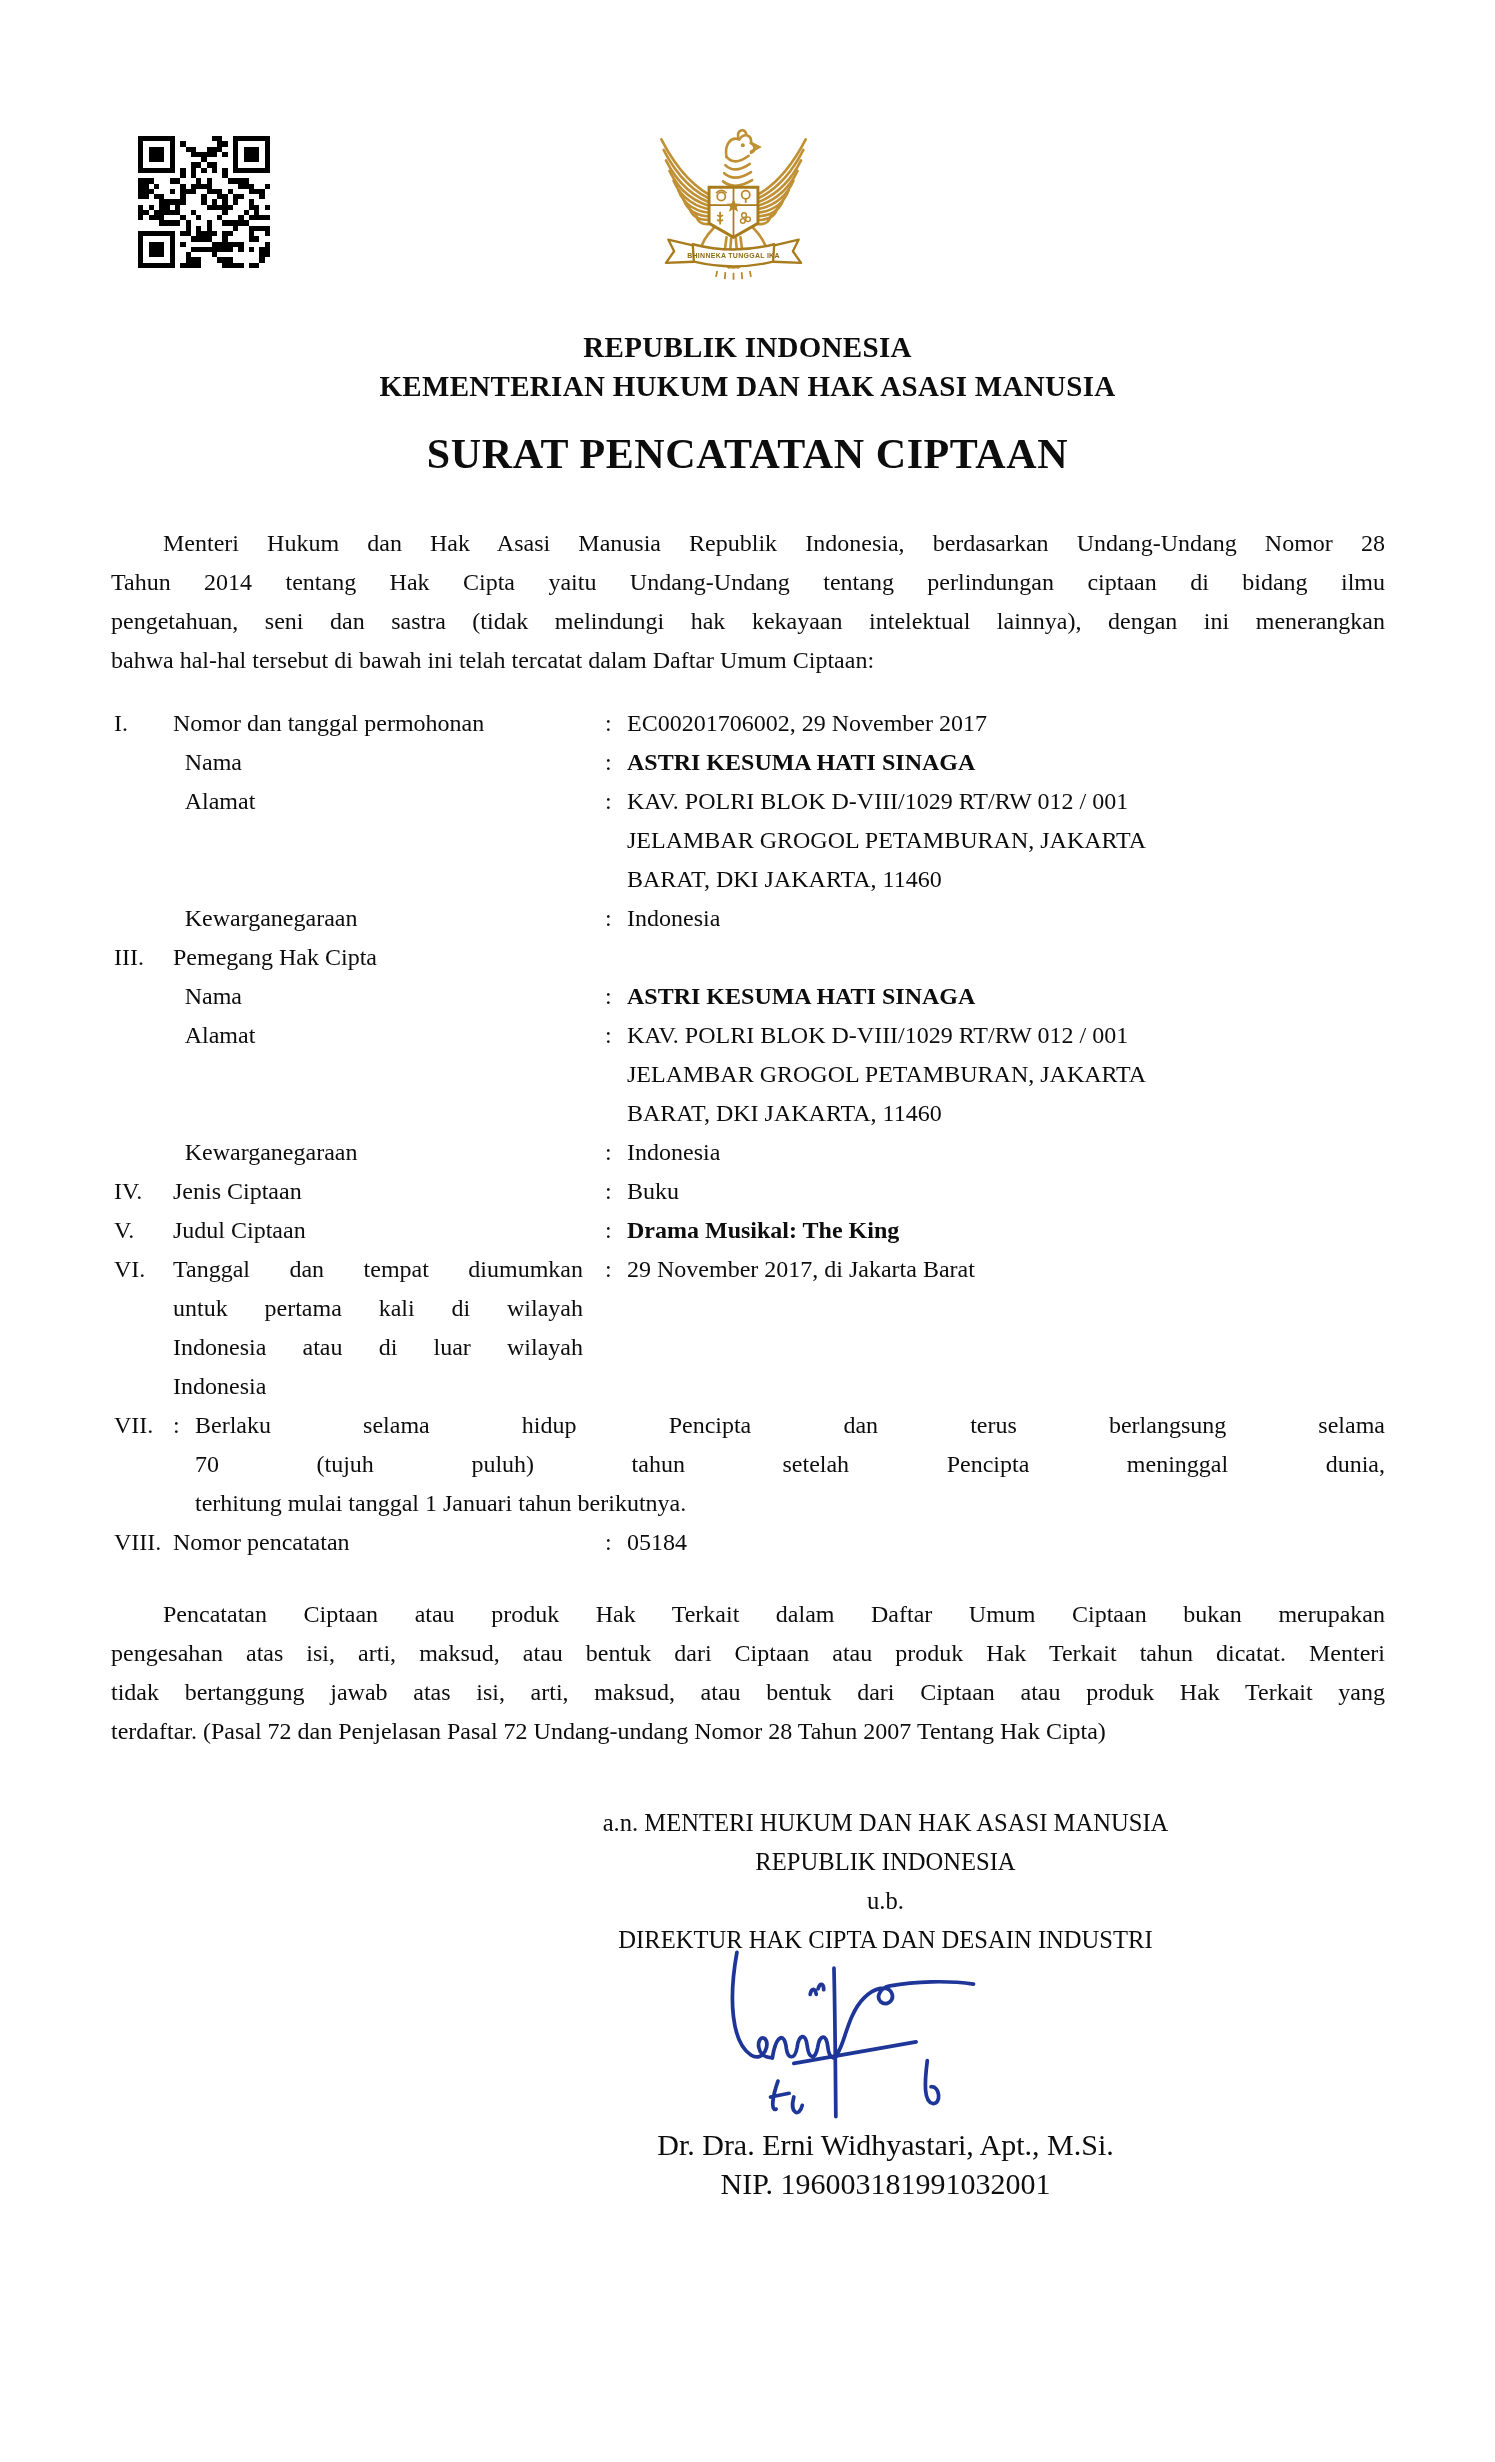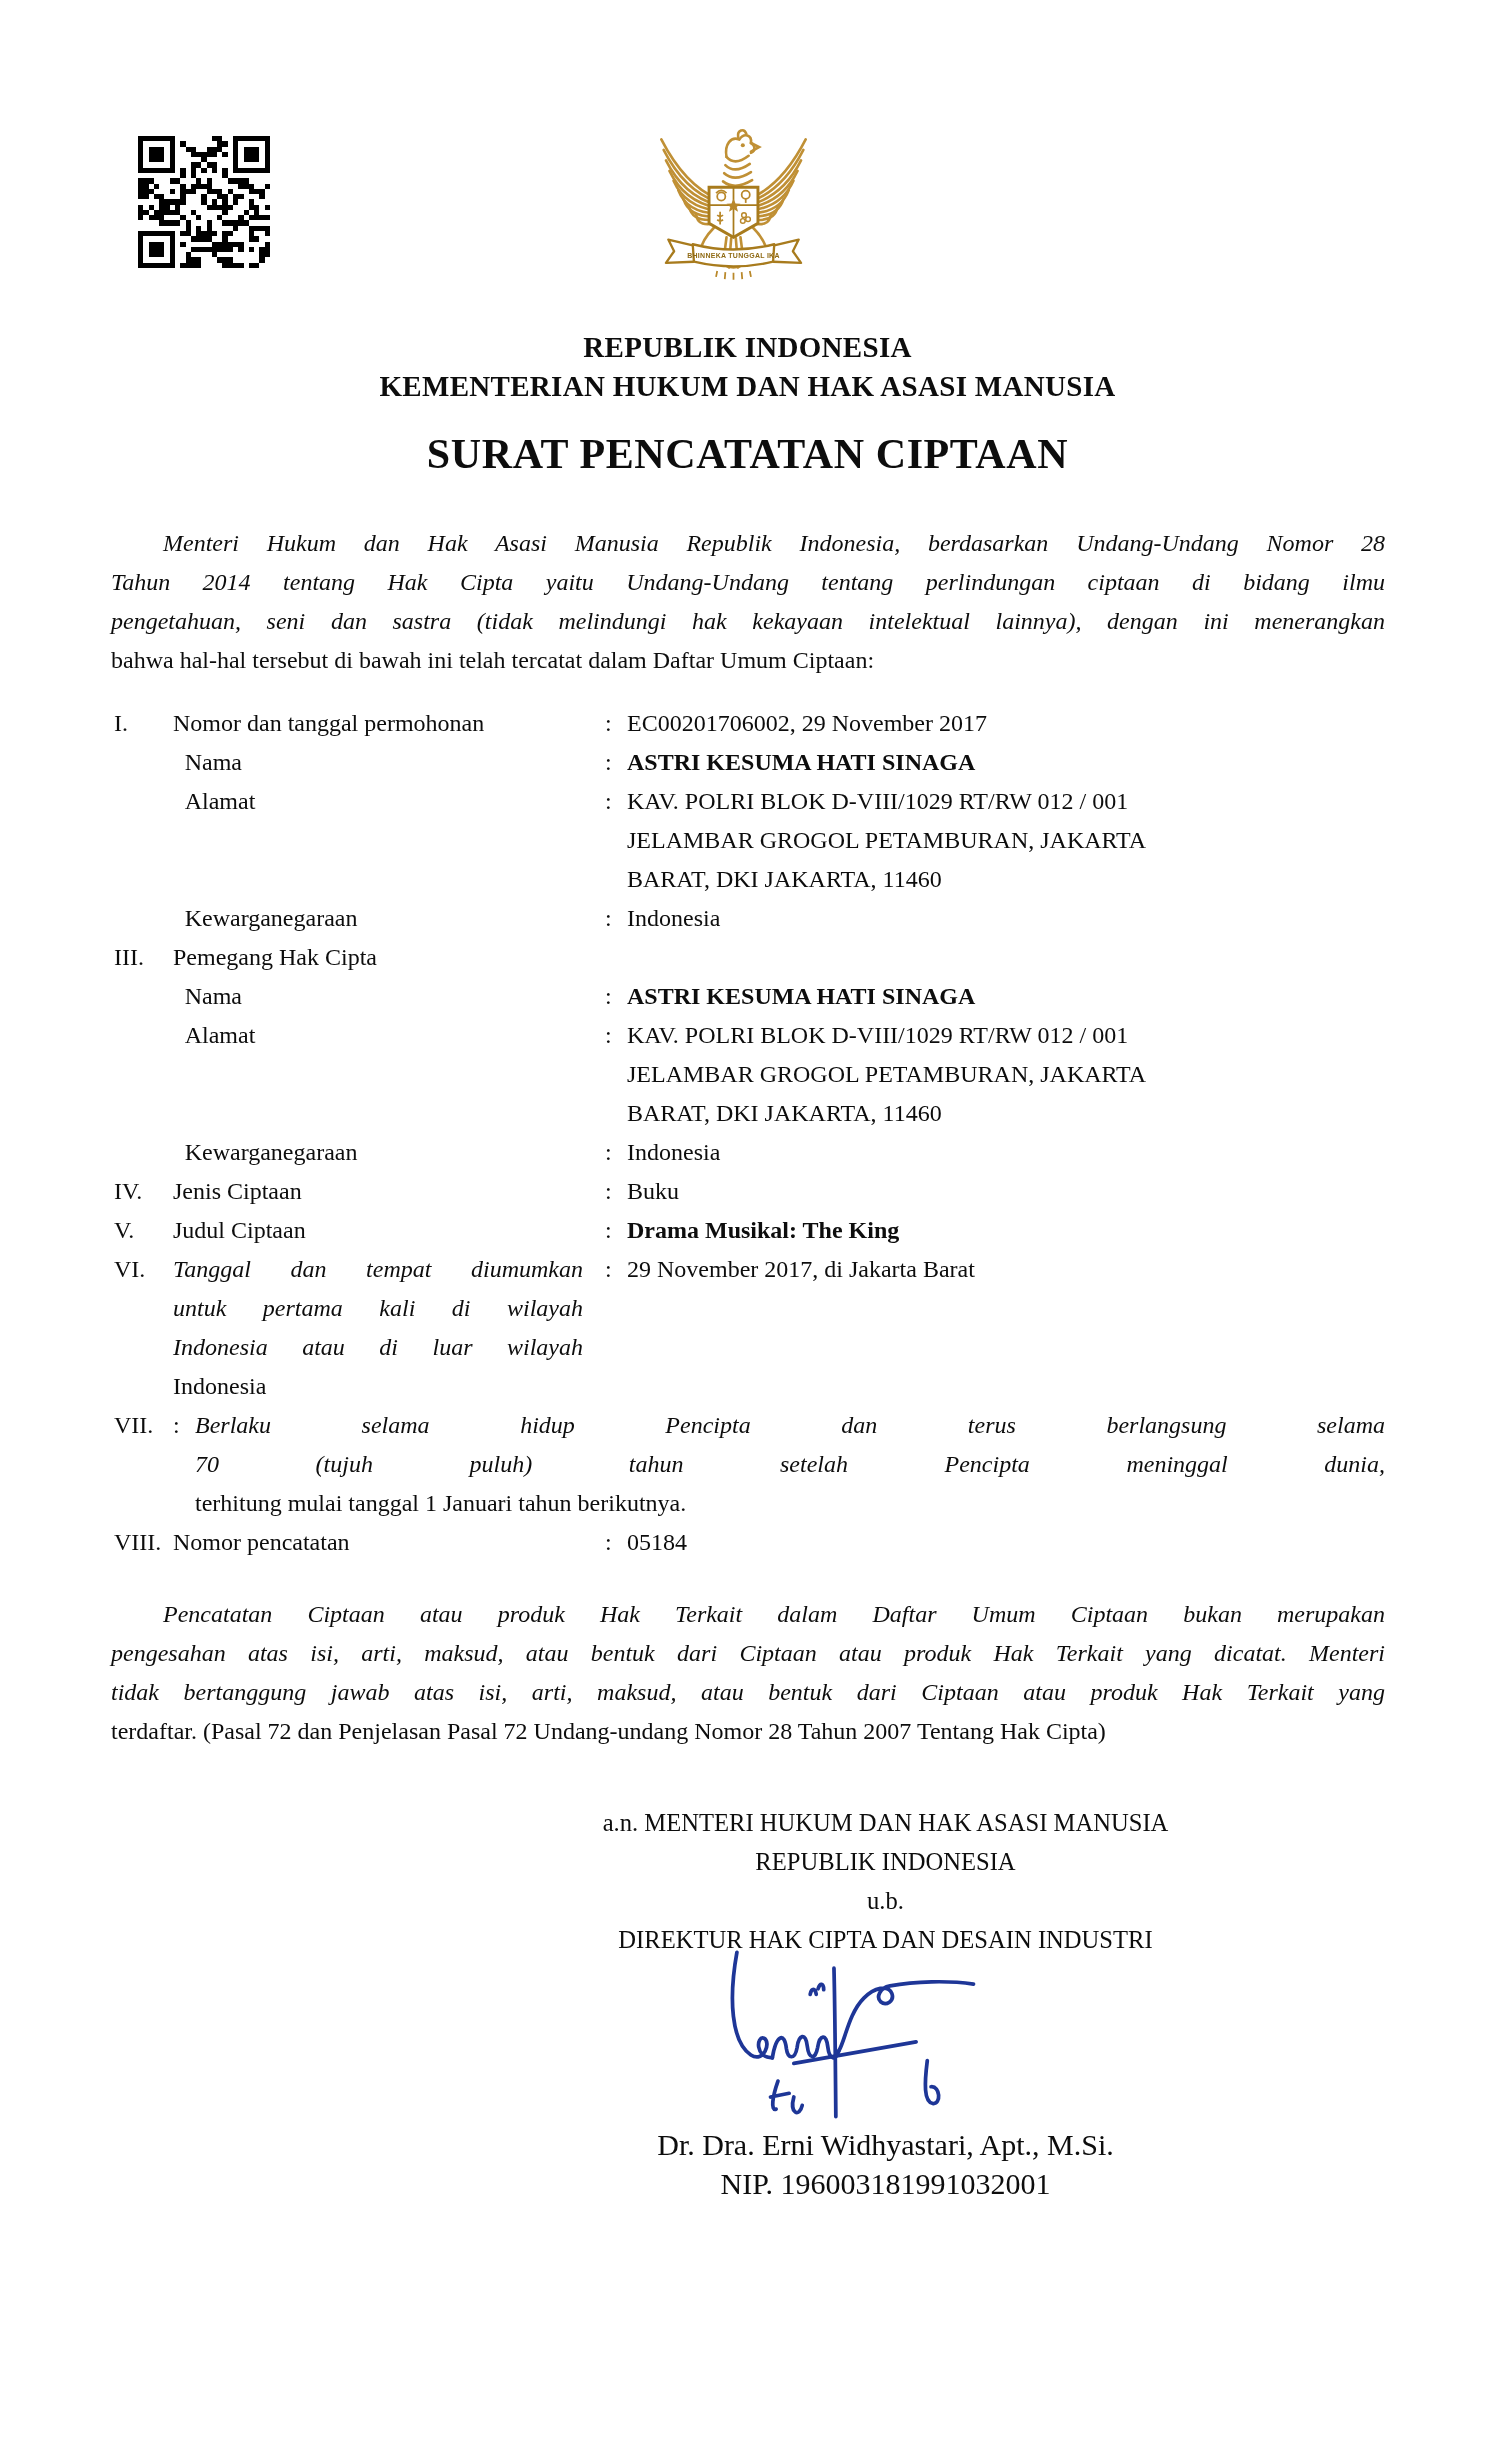--- a/index.html
+++ b/index.html
@@ -15,21 +15,21 @@
 
   .content { padding-top:328px; }
   .hdr { text-align:center; font-weight:bold; font-size:29px; line-height:39px; letter-spacing:0.3px; }
   .doc-title { margin-top:23.5px; text-align:center; font-weight:bold; font-size:42px; line-height:49px; letter-spacing:0.6px; }
 
   .para { margin:0 110px 0 111px; line-height:39px; }
   .intro { margin-top:45px; }
   .closing { margin-top:33px; }
   .para .ind { text-indent:52px; }
 
-  .jl { text-align:justify; text-align-last:justify; white-space:nowrap; overflow:visible;font-style:italic; }
+  .jl { text-align:justify; text-align-last:justify; white-space:nowrap; overflow:visible; }
   .ln { white-space:nowrap; }
 
   .items { margin:24.6px 110px 0 114px; line-height:39px; }
   .row { display:flex; align-items:flex-start; }
   .num { width:59px; flex:none; }
   .lab { width:432px; flex:none; }
   .sub .lab { padding-left:11.7px; }
   .colon { width:22px; flex:none; }
   .val { flex:1; min-width:0; }
   .b { font-weight:bold; }
@@ -542,21 +542,21 @@
       <div class="num">VIII.</div>
       <div class="lab">Nomor pencatatan</div>
       <div class="colon">:</div>
       <div class="val">05184</div>
     </div>
 
   </div>
 
   <div class="para closing">
       <div class="jl ind">Pencatatan Ciptaan atau produk Hak Terkait dalam Daftar Umum Ciptaan bukan merupakan</div>
-      <div class="jl">pengesahan atas isi, arti, maksud, atau bentuk dari Ciptaan atau produk Hak Terkait yang dicatat. Menteri</div>
+      <div class="jl">pengesahan atas isi, arti, maksud, atau bentuk dari Ciptaan atau produk Hak Terkait tahun dicatat. Menteri</div>
       <div class="jl">tidak bertanggung jawab atas isi, arti, maksud, atau bentuk dari Ciptaan atau produk Hak Terkait yang</div>
       <div class="ln">terdaftar. (Pasal 72 dan Penjelasan Pasal 72 Undang-undang Nomor 28 Tahun 2007 Tentang Hak Cipta)</div>
     </div>
 
   <div class="sigblock">
     <div>a.n. MENTERI HUKUM DAN HAK ASASI MANUSIA</div>
     <div>REPUBLIK INDONESIA</div>
     <div>u.b.</div>
     <div>DIREKTUR HAK CIPTA DAN DESAIN INDUSTRI</div>
 

